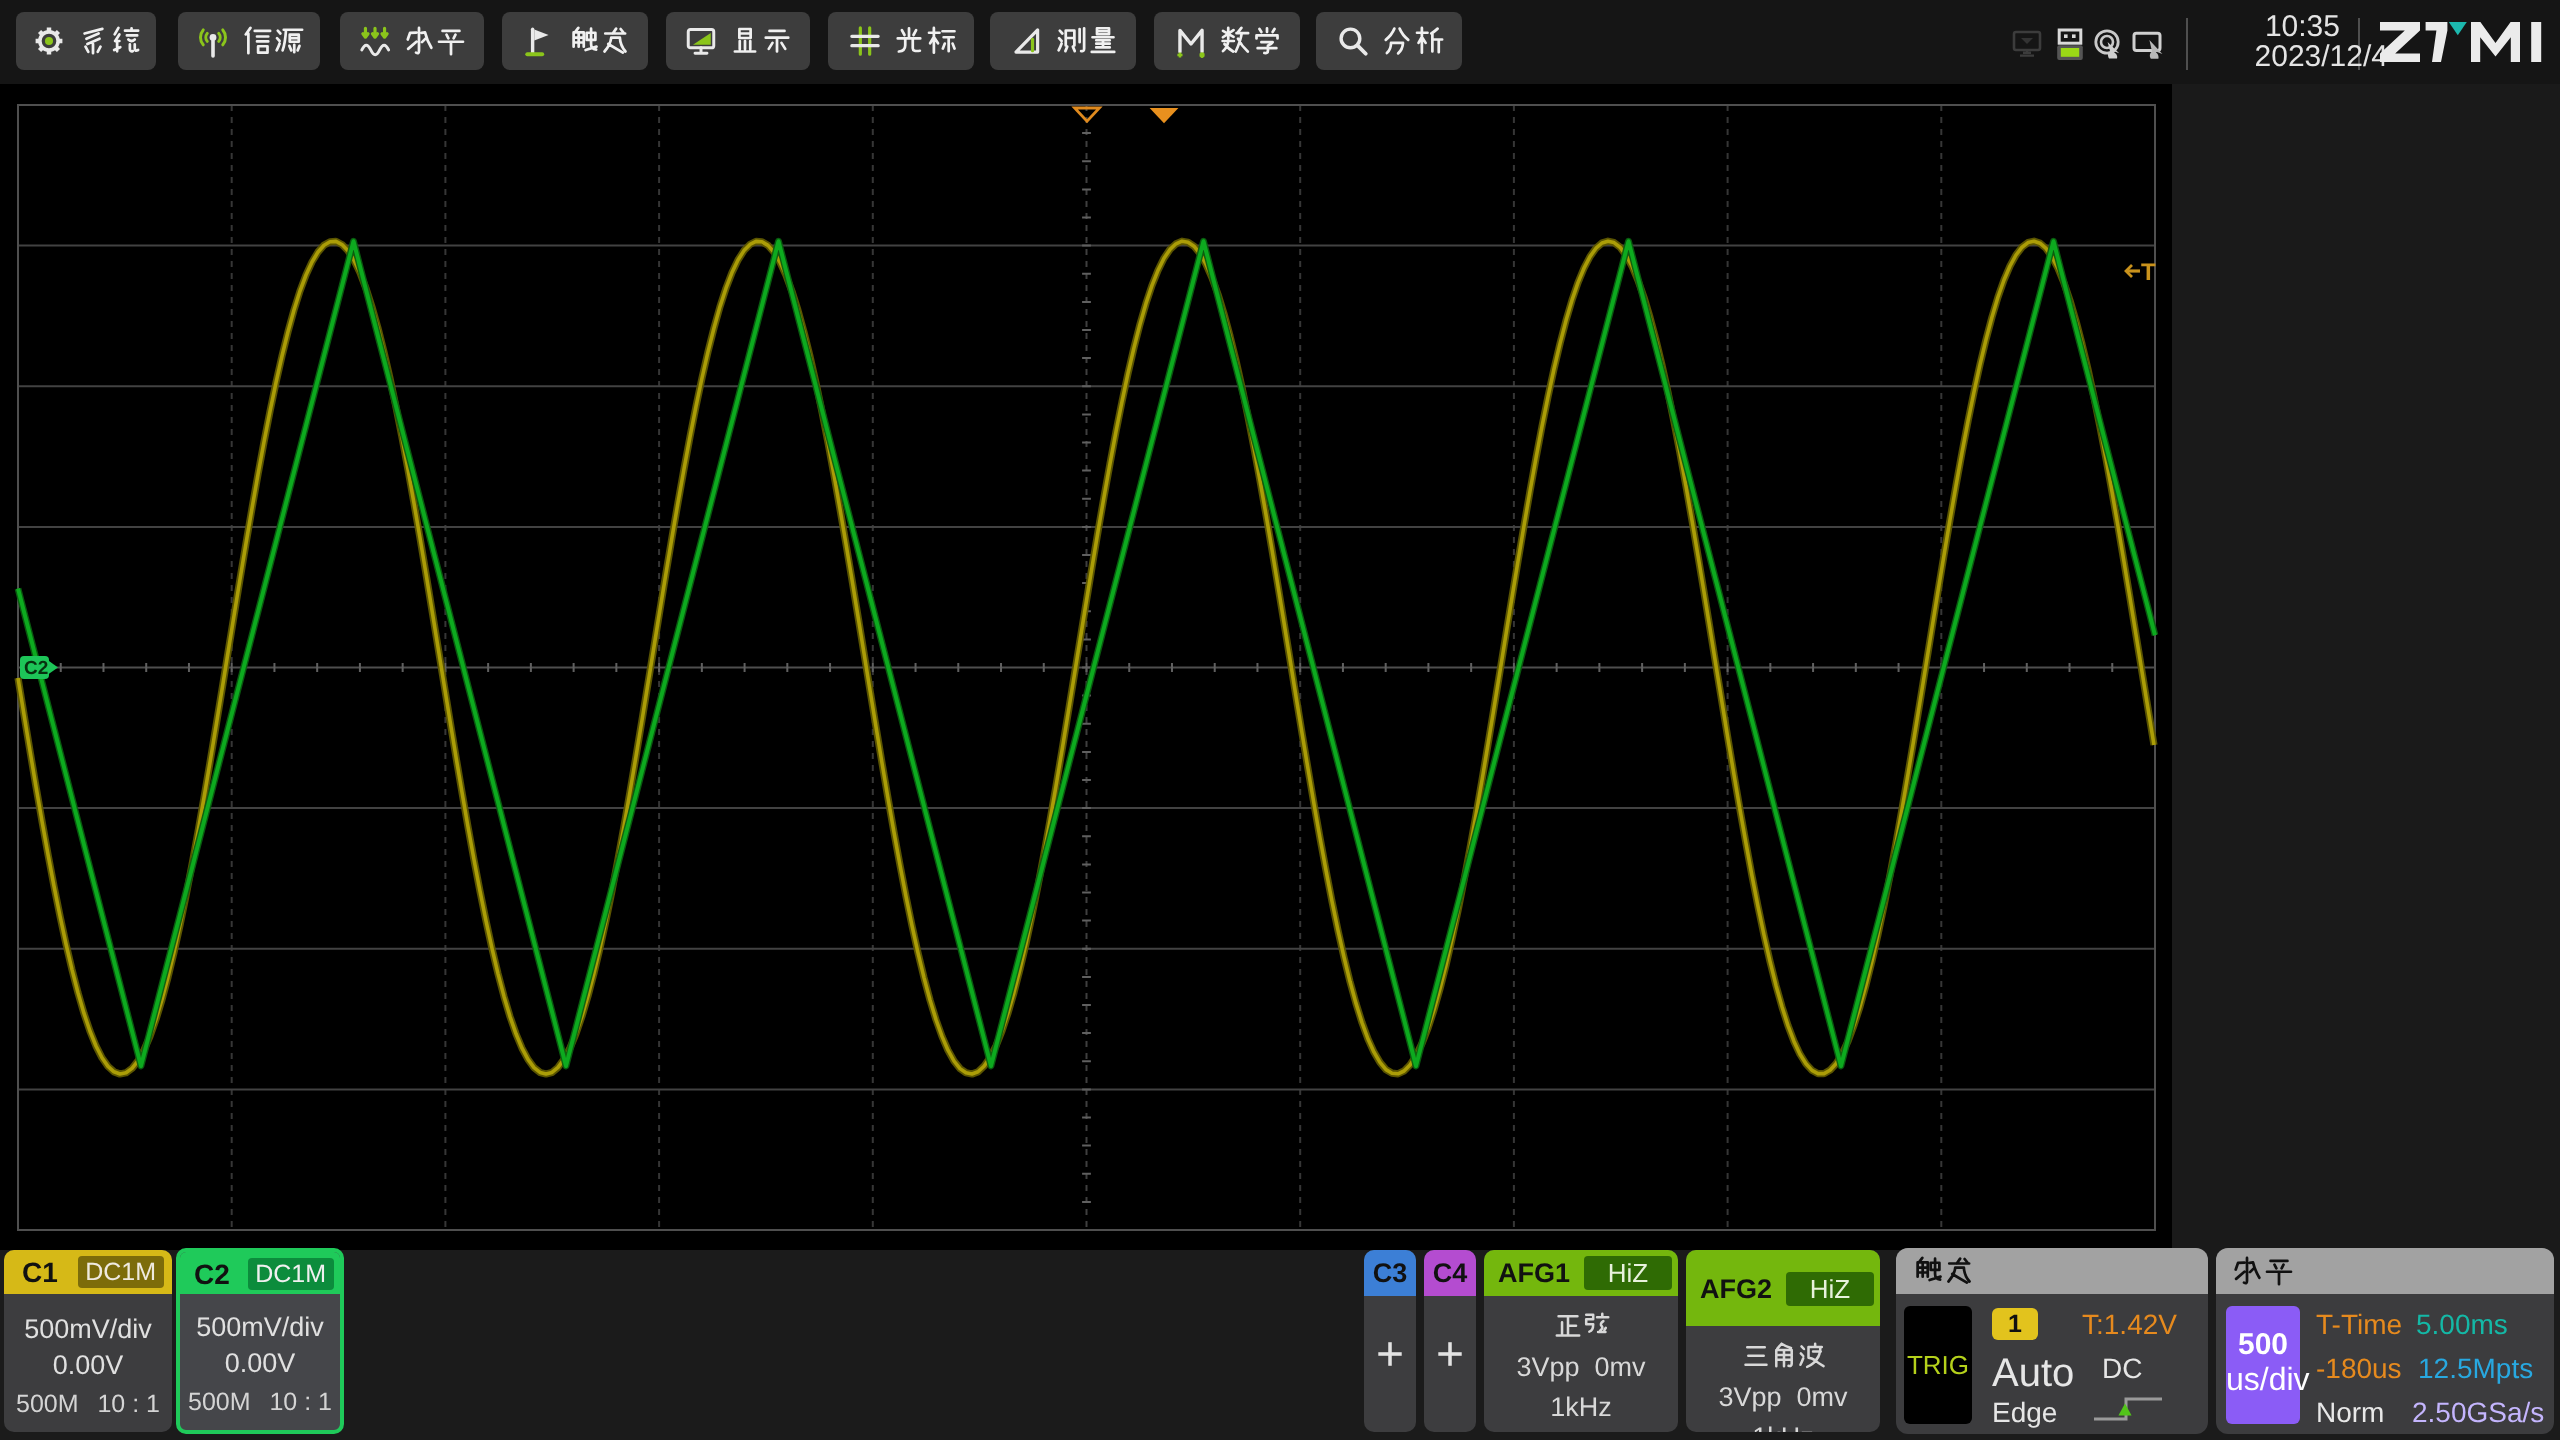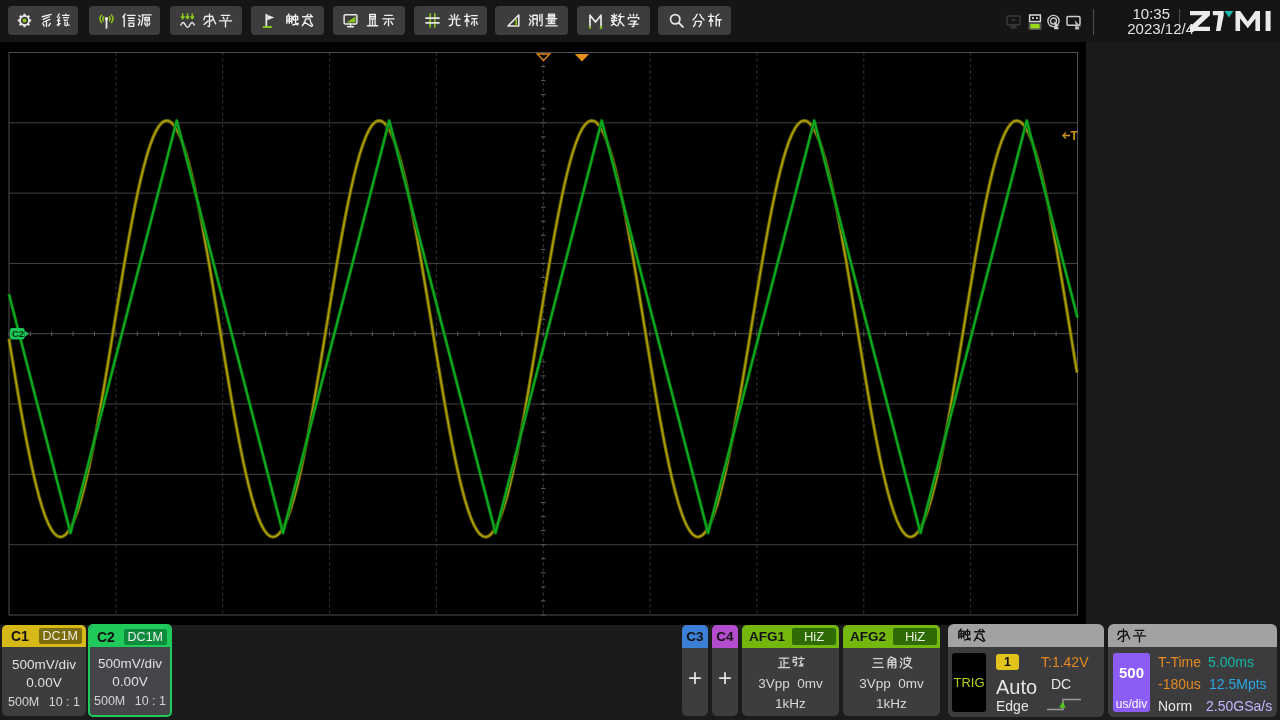--- a/index.html
+++ b/index.html
@@ -323,21 +323,21 @@
 <div class="bhead" style="background:#74b70d;padding-left:7px;font-size:13.5px;height:23px">AFG1<span style="margin-left:auto;margin-right:3px;background:#2f6b04;color:#e8f2dc;font-weight:normal;font-size:13px;width:44px;text-align:center;border-radius:2px;line-height:17px">HiZ</span></div>
 <div style="font-size:13.5px;color:#d8d8d8;text-align:center;margin-top:8px;height:16px"><svg class="cn" style="display:inline-block;vertical-align:-2px;color:#d8d8d8" width="14" height="14" viewBox="0 0 16 16">
           <use href="#g-zheng"></use>
         </svg><svg class="cn" style="display:inline-block;vertical-align:-2px;color:#d8d8d8" width="14" height="14" viewBox="0 0 16 16">
           <use href="#g-xian2"></use>
         </svg></div>
 <div style="font-size:13.5px;color:#d8d8d8;text-align:center;margin-top:4px">3Vpp&nbsp; 0mv</div>
 <div style="font-size:13.5px;color:#d8d8d8;text-align:center;margin-top:5px">1kHz</div>
 </div>
 <div class="box" style="left:843px;top:625px;width:97px;height:91px;background:#3d3d3f">
-<div class="bhead" style="background:#74b70d;padding-left:7px;font-size:13.5px;height:23px">AFG2<span style="margin-left:auto;margin-right:3px;background:#2f6b04;color:#e8f2dc;font-weight:normal;font-size:13px;width:44px;text-align:center;border-radius:2px;line-height:17px">HiZ</span></div>
+<div class="bhead" style="background:#74b70d;padding-left:7px;font-size:13.5px;height:38px">AFG2<span style="margin-left:auto;margin-right:3px;background:#2f6b04;color:#e8f2dc;font-weight:normal;font-size:13px;width:44px;text-align:center;border-radius:2px;line-height:17px">HiZ</span></div>
 <div style="font-size:13.5px;color:#d8d8d8;text-align:center;margin-top:8px;height:16px"><svg class="cn" style="display:inline-block;vertical-align:-2px;color:#d8d8d8" width="14" height="14" viewBox="0 0 16 16">
           <use href="#g-san"></use>
         </svg><svg class="cn" style="display:inline-block;vertical-align:-2px;color:#d8d8d8" width="14" height="14" viewBox="0 0 16 16">
           <use href="#g-jiao"></use>
         </svg><svg class="cn" style="display:inline-block;vertical-align:-2px;color:#d8d8d8" width="14" height="14" viewBox="0 0 16 16">
           <use href="#g-bo"></use>
         </svg></div>
 <div style="font-size:13.5px;color:#d8d8d8;text-align:center;margin-top:4px">3Vpp&nbsp; 0mv</div>
 <div style="font-size:13.5px;color:#d8d8d8;text-align:center;margin-top:5px">1kHz</div>
 </div>
@@ -365,21 +365,21 @@
 <div class="bhead" style="background:#a2a2a2;padding-left:8px;height:23px;gap:1px">
         <svg class="cn" style="display:inline-block;vertical-align:-2px;color:#111" width="15" height="15" viewBox="0 0 16 16">
           <use href="#g-shui"></use>
         </svg>
         <svg class="cn" style="display:inline-block;vertical-align:-2px;color:#111" width="15" height="15" viewBox="0 0 16 16">
           <use href="#g-ping"></use>
         </svg>
       </div>
 <div class="abs" style="left:5px;top:29px;width:37px;height:59px;background:#8b5cf6;border-radius:3px;color:#fff;text-align:center">
         <div style="font-size:15px;font-weight:bold;margin-top:11px">500</div>
-        <div style="font-size:12px;margin-top:16px">us/div</div>
+        <div style="font-size:16px;margin-top:1px">us/div</div>
       </div>
 <div class="abs" style="left:50px;top:30px;color:#e68a1e;font-size:14px">T-Time</div>
 <div class="abs" style="left:100px;top:30px;color:#14b8a6;font-size:14px">5.00ms</div>
 <div class="abs" style="left:50px;top:52px;color:#e68a1e;font-size:14px">-180us</div>
 <div class="abs" style="left:101px;top:52px;color:#28a8e0;font-size:14px">12.5Mpts</div>
 <div class="abs" style="left:50px;top:74px;color:#e8e8e8;font-size:14px">Norm</div>
 <div class="abs" style="left:98px;top:74px;color:#c4b5fd;font-size:14px">2.50GSa/s</div>
 </div>
   </div>
 

